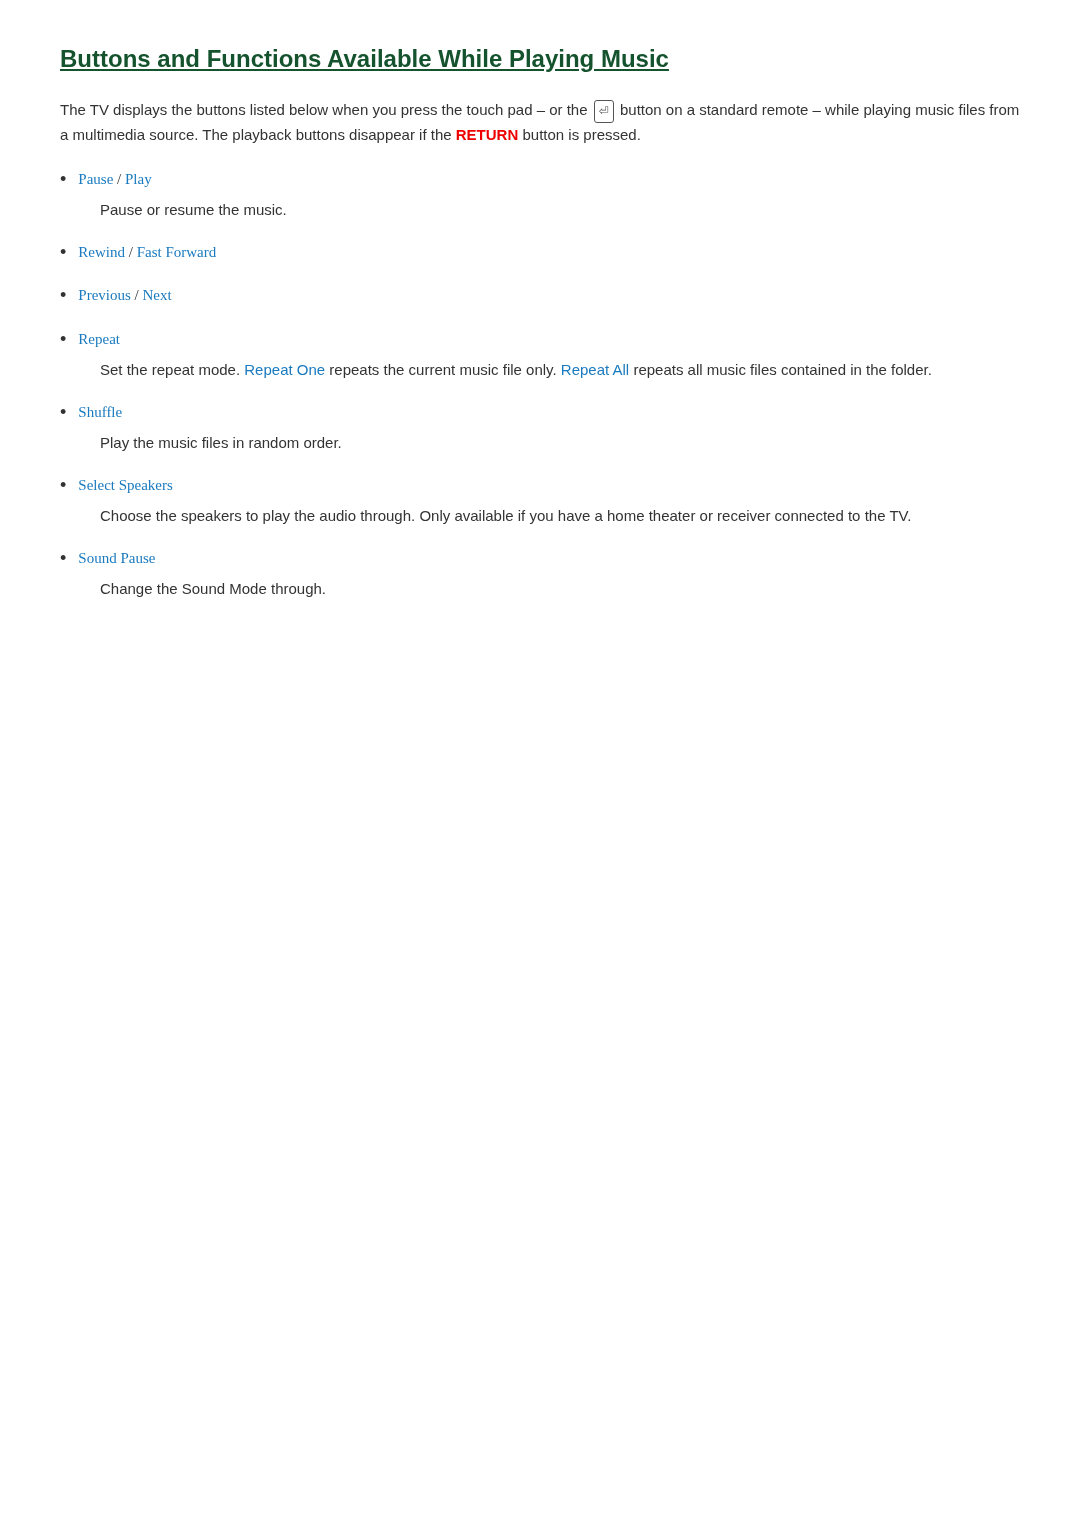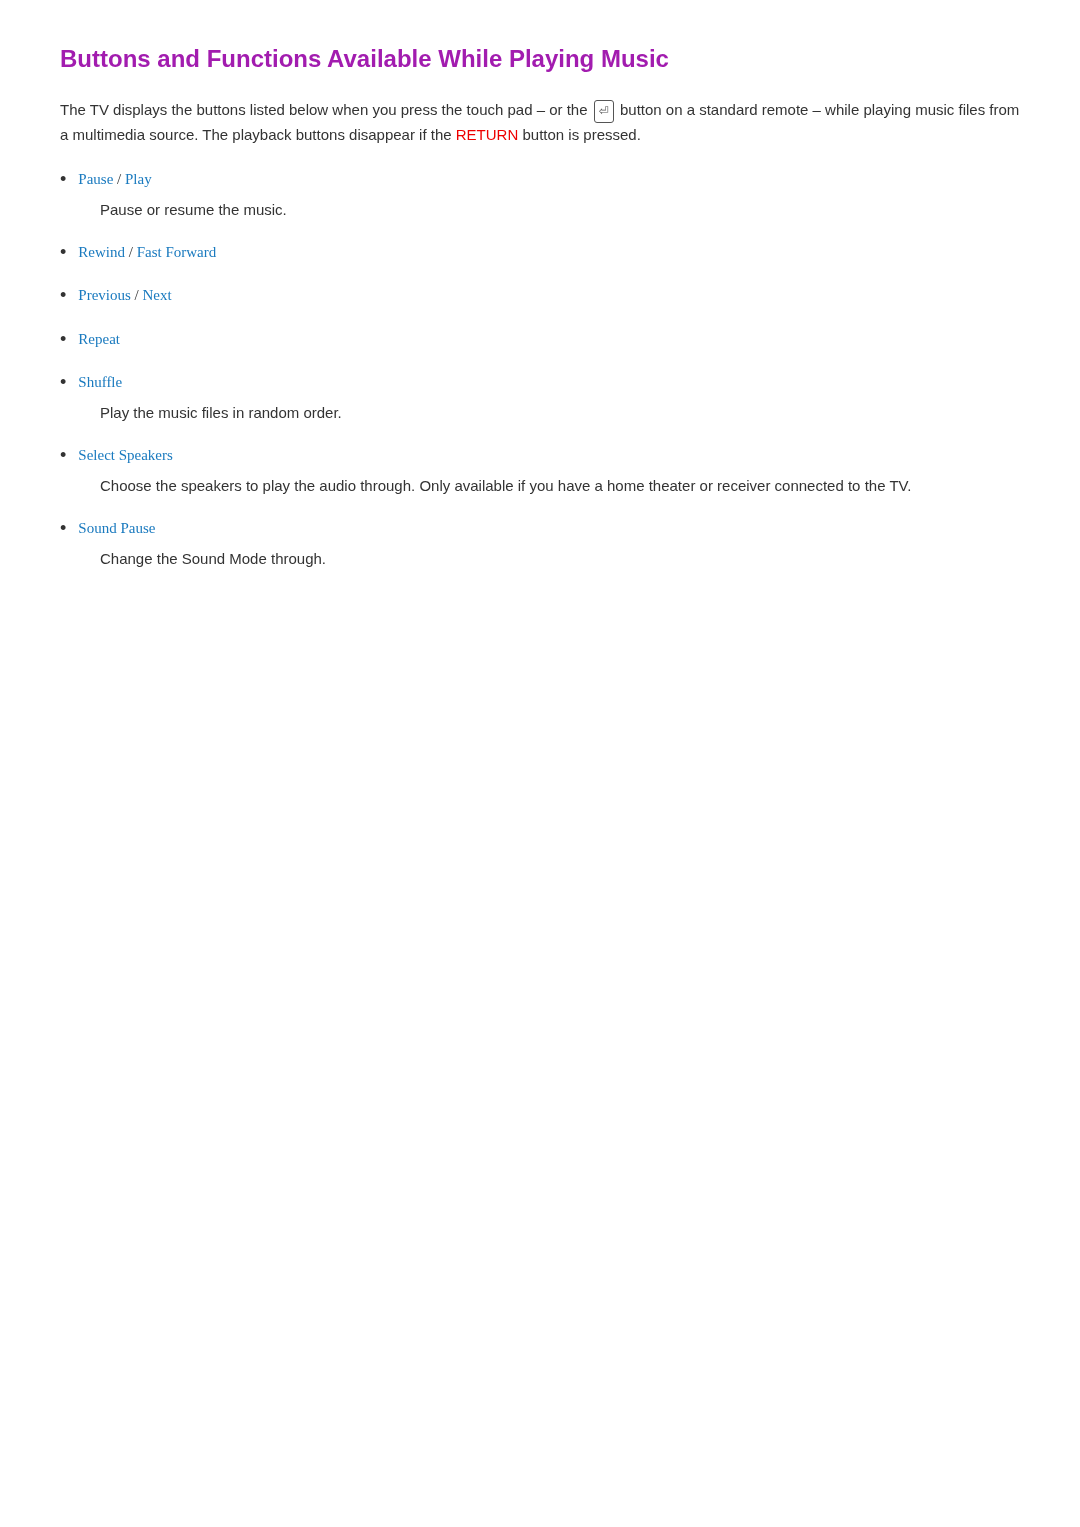--- a/index.html
+++ b/index.html
@@ -13,40 +13,41 @@
       font-size: 15px;
       color: #333;
       background: #fff;
       width: 1080px;
       min-height: 1527px;
       padding: 40px 60px;
       line-height: 1.6;
     }
 
     h1 {
-      color: #a21caf;
+      color: #14532d;
       font-size: 24px;
       font-weight: bold;
       margin-bottom: 20px;
+      text-decoration: underline;
     }
 
     .intro-text {
       margin-bottom: 20px;
       font-size: 15px;
       color: #333;
     }
 
     .highlight-blue {
       color: #1a7abf;
       font-weight: normal;
     }
 
     .highlight-red {
       color: #e00;
-      font-weight: normal;
+      font-weight: bold;
     }
 
     .remote-icon {
       display: inline-block;
       border: 1.5px solid #555;
       border-radius: 3px;
       padding: 1px 4px;
       font-size: 12px;
       color: #555;
       vertical-align: middle;
@@ -142,20 +143,23 @@
     </div>
   </li>
 
   <li>
     <div class="bullet-row">
       <span class="bullet-dot">•</span>
       <span class="bullet-label">
         <span class="highlight-blue">Repeat</span>
       </span>
     </div>
+    <div class="item-description">
+      <p>Set the repeat mode. <span class="highlight-blue">Repeat One</span> repeats the current music file only. <span class="highlight-blue">Repeat All</span> repeats all music files contained in the folder.</p>
+    </div>
   </li>
 
   <li>
     <div class="bullet-row">
       <span class="bullet-dot">•</span>
       <span class="bullet-label">
         <span class="highlight-blue">Shuffle</span>
       </span>
     </div>
     <div class="item-description">

